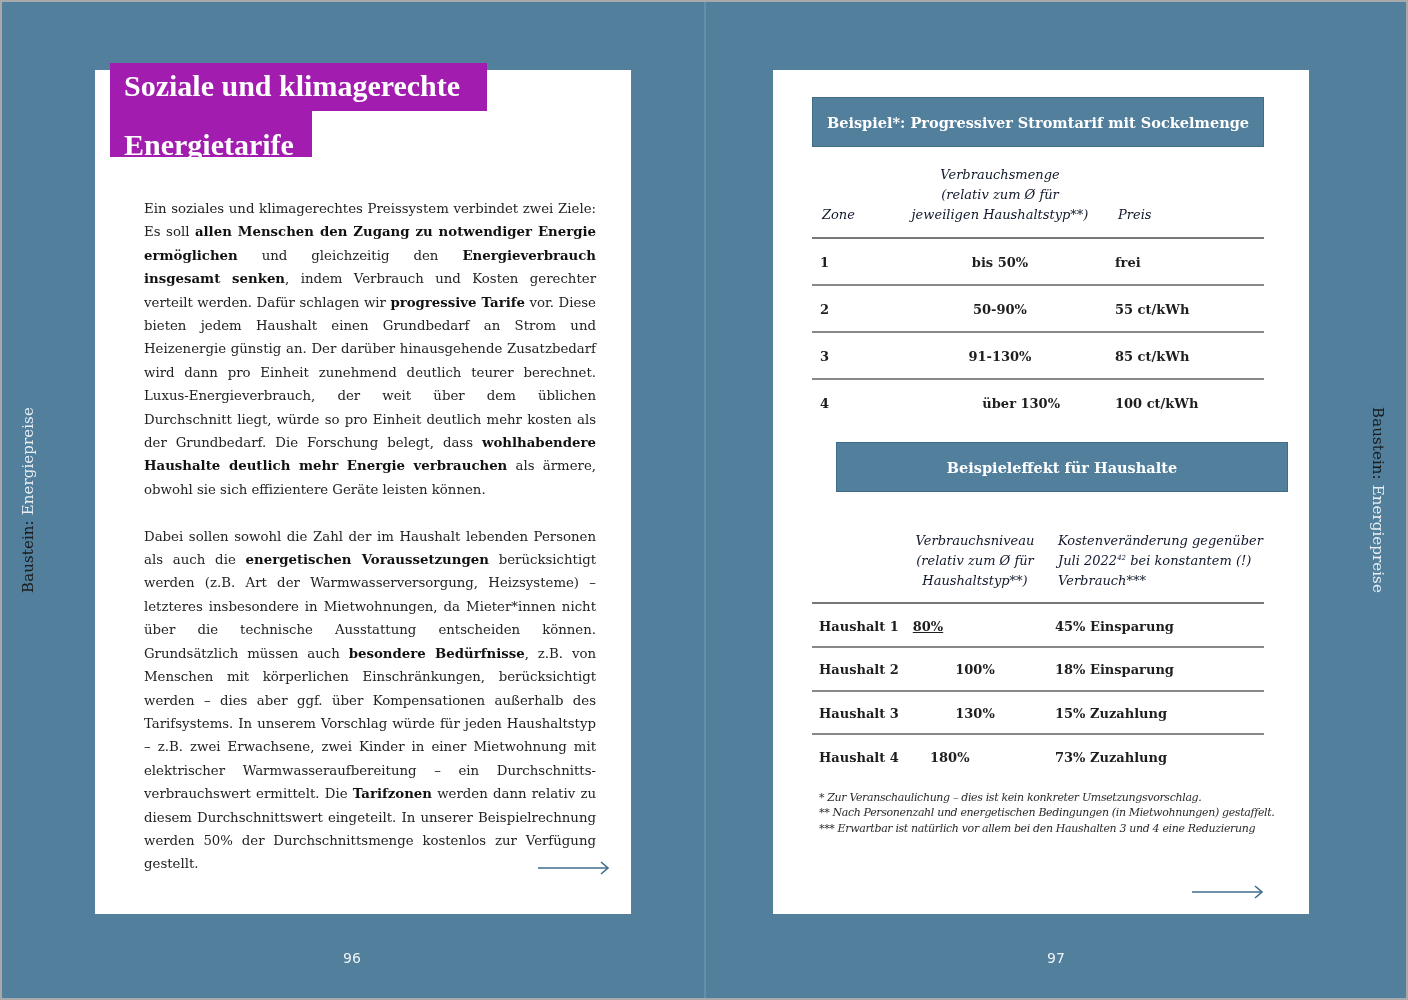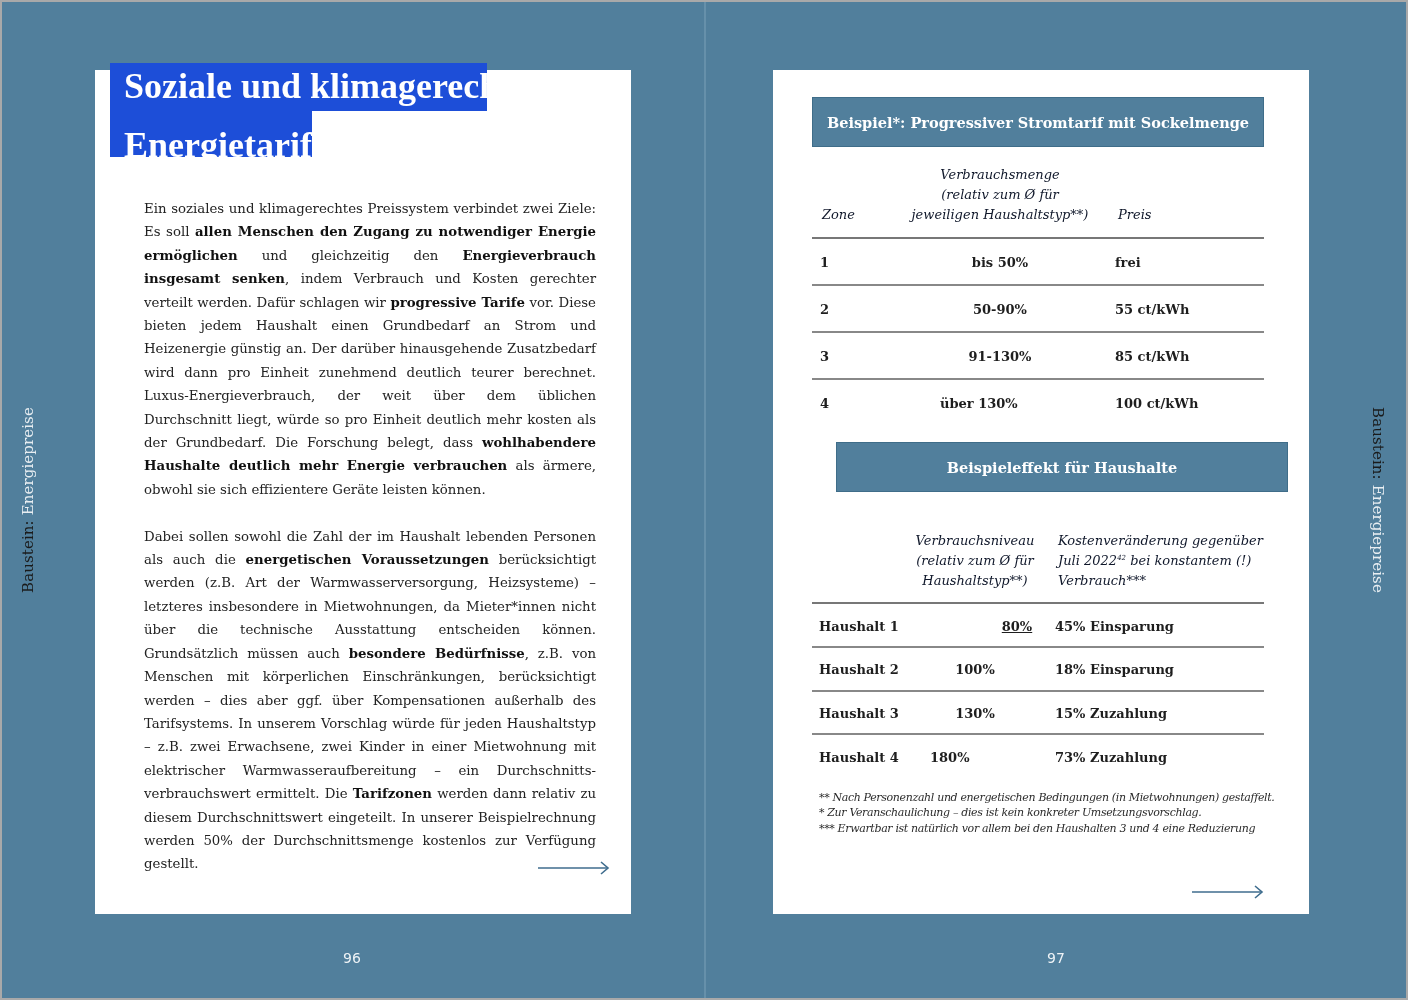--- a/index.html
+++ b/index.html
@@ -38,23 +38,23 @@
 
     .page-num {
       position: absolute; font-family: "DejaVu Sans", sans-serif;
       font-size: 14px; color: #eef3f6; top: 948px;
     }
     .num-left { left: 341px; }
     .num-right { left: 1045px; }
 
     
     .title-line {
-      position: absolute; background: #1d4ed8; color: #fff;
+      position: absolute; background: #a21caf; color: #fff;
       font-family: "Liberation Serif", serif; font-weight: bold;
-      font-size: 36px; line-height: 46px; padding: 12px 12px 0 14px;
+      font-size: 30px; line-height: 46px; padding: 12px 12px 0 14px;
       white-space: nowrap;
     }
     .title-1 { left: 110px; top: 63px; height: 48px; width: 377px; padding-top: 0px; }
     .title-2 { left: 110px; top: 110px; height: 47px; width: 202px; }
 
     
     .body-text {
       position: absolute; left: 144px; top: 197px; width: 452px;
       font-family: "DejaVu Serif", serif; font-size: 13.3px;
       line-height: 23.4px; color: #222;
@@ -159,59 +159,59 @@
 <div class="cell" style="left:940px;top:302px;width:120px;text-align:center;">50-90%</div>
 <div class="cell" style="left:1115px;top:302px;">55 ct/kWh</div>
 <div class="rule rule-thin" style="top:331px;"></div>
 
 <div class="cell" style="left:820px;top:349px;">3</div>
 <div class="cell" style="left:940px;top:349px;width:120px;text-align:center;">91-130%</div>
 <div class="cell" style="left:1115px;top:349px;">85 ct/kWh</div>
 <div class="rule rule-thin" style="top:378px;"></div>
 
 <div class="cell" style="left:820px;top:396px;">4</div>
-<div class="cell" style="left:940px;top:396px;width:120px;text-align:left;">über 130%</div>
+<div class="cell" style="left:940px;top:396px;width:120px;text-align:right;">über 130%</div>
 <div class="cell" style="left:1115px;top:396px;">100 ct/kWh</div>
 
 <div class="tbl-head tbl2-head">Beispieleffekt für Haushalte</div>
 
 <div class="col-hdr" style="left:905px;top:531px;width:140px;text-align:center;">
   <div>Verbrauchsniveau</div>
   <div>(relativ zum Ø für</div>
   <div>Haushaltstyp**)</div>
 </div>
 <div class="col-hdr" style="left:1058px;top:531px;width:210px;">
   <div>Kostenveränderung gegenüber</div>
   <div><span>Juli 2022</span><sup>42</sup><span> bei konstantem (!)</span></div>
   <div>Verbrauch***</div>
 </div>
 
 <div class="rule" style="top:602px;"></div>
 
 <div class="cell" style="left:819px;top:619px;">Haushalt 1</div>
-<div class="cell" style="left:972px;top:619px;width:90px;text-align:center;text-decoration:underline;">80%</div>
+<div class="cell" style="left:883px;top:619px;width:90px;text-align:center;text-decoration:underline;">80%</div>
 <div class="cell" style="left:1055px;top:619px;">45% Einsparung</div>
 <div class="rule rule-thin" style="top:646px;"></div>
 
 <div class="cell" style="left:819px;top:662px;">Haushalt 2</div>
 <div class="cell" style="left:930px;top:662px;width:90px;text-align:center;">100%</div>
 <div class="cell" style="left:1055px;top:662px;">18% Einsparung</div>
 <div class="rule rule-thin" style="top:690px;"></div>
 
 <div class="cell" style="left:819px;top:706px;">Haushalt 3</div>
 <div class="cell" style="left:930px;top:706px;width:90px;text-align:center;">130%</div>
 <div class="cell" style="left:1055px;top:706px;">15% Zuzahlung</div>
 <div class="rule rule-thin" style="top:733px;"></div>
 
 <div class="cell" style="left:819px;top:750px;">Haushalt 4</div>
 <div class="cell" style="left:930px;top:750px;width:90px;text-align:left;">180%</div>
 <div class="cell" style="left:1055px;top:750px;">73% Zuzahlung</div>
 
 <div class="footnotes">
+  <div>* Zur Veranschaulichung – dies ist kein konkreter Umsetzungsvorschlag.</div>
   <div>** Nach Personenzahl und energetischen Bedingungen (in Mietwohnungen) gestaffelt.</div>
-  <div>* Zur Veranschaulichung – dies ist kein konkreter Umsetzungsvorschlag.</div>
   <div>*** Erwartbar ist natürlich vor allem bei den Haushalten 3 und 4 eine Reduzierung</div>
 </div>
 
 <svg class="arrow arrow-right" viewBox="0 0 76 16">
   <line x1="2" y1="8" x2="72" y2="8" stroke="#3f6d8e" stroke-width="1.6"></line>
   <polyline points="65,2 72,8 65,14" fill="none" stroke="#3f6d8e" stroke-width="1.6"></polyline>
 </svg>
 
 </body></html>

